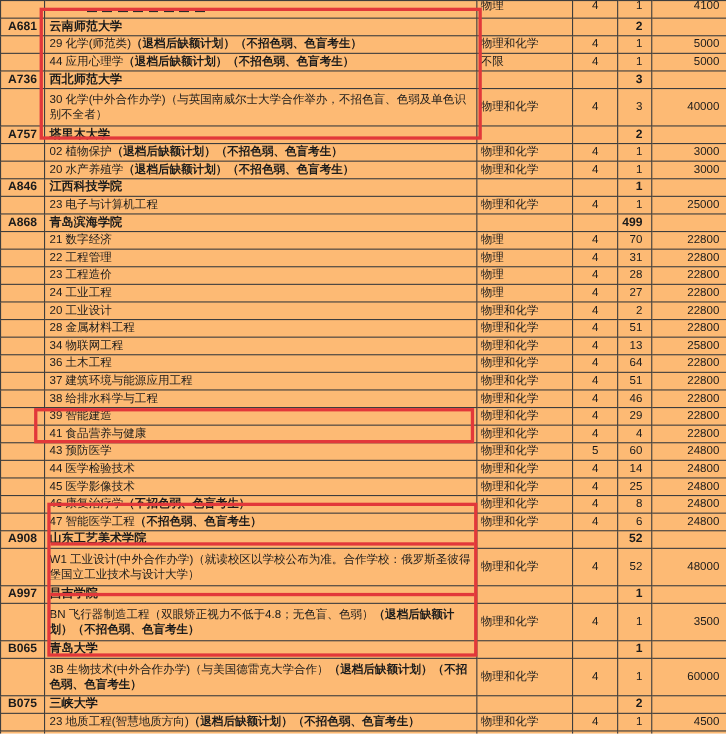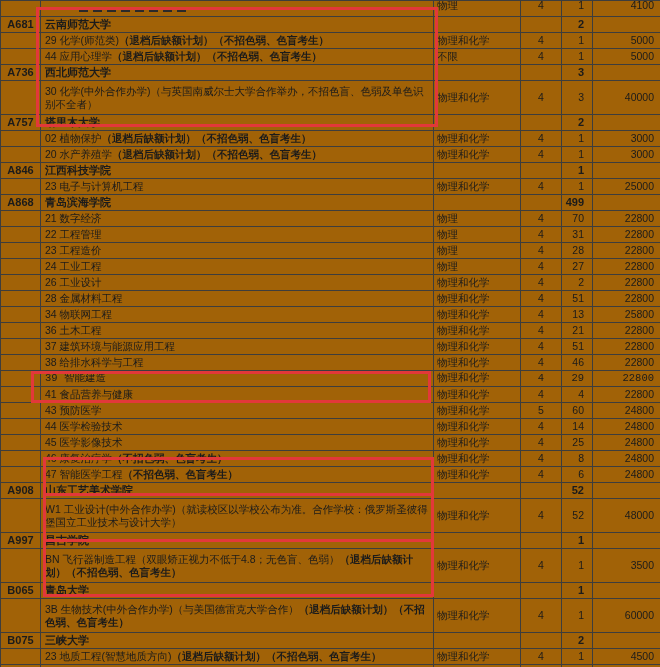--- a/index.html
+++ b/index.html
@@ -1,16 +1,16 @@
 <!DOCTYPE html>
 <html><head>
 <meta charset="utf-8">
 <style>
   html,body{margin:0;padding:0;background:#fff;}
-  #root{position:relative;width:660px;height:667px;overflow:hidden;background:#a16207;
+  #root{position:relative;width:660px;height:667px;overflow:hidden;background:#fdba74;
         font-family:"Liberation Sans","DejaVu Sans",sans-serif;color:#1b1b1b;}
   table{border-collapse:collapse;table-layout:fixed;width:660px;}
   td{border:1px solid #3d3d3d;font-size:10.5px;padding:0;overflow:hidden;
      line-height:13px;vertical-align:middle;word-break:break-all;}
   tr.school td{font-weight:bold;font-size:11px;}
   td.code{text-align:center;font-weight:bold;font-size:10px;}
   td.name{padding:1px 2px 1px 4px;text-align:left;}
   td.subject{padding-left:3px;}
   td.years{text-align:center;}
   td.count{text-align:right;padding-right:8px;}
@@ -173,21 +173,21 @@
         <tr style="height: 14px;">
           <td class="code"></td>
           <td class="name"><span>24 工业工程</span></td>
           <td class="subject"><span>物理</span></td>
           <td class="years"><span>4</span></td>
           <td class="count"><span>27</span></td>
           <td class="fee"><span>22800</span></td>
         </tr>
         <tr style="height: 14px;">
           <td class="code"></td>
-          <td class="name"><span>26 工业设计</span></td>
+          <td class="name"><span>20 工业设计</span></td>
           <td class="subject"><span>物理和化学</span></td>
           <td class="years"><span>4</span></td>
           <td class="count"><span>2</span></td>
           <td class="fee"><span>22800</span></td>
         </tr>
         <tr style="height: 14px;">
           <td class="code"></td>
           <td class="name"><span>28 金属材料工程</span></td>
           <td class="subject"><span>物理和化学</span></td>
           <td class="years"><span>4</span></td>
@@ -200,40 +200,40 @@
           <td class="subject"><span>物理和化学</span></td>
           <td class="years"><span>4</span></td>
           <td class="count"><span>13</span></td>
           <td class="fee"><span>25800</span></td>
         </tr>
         <tr style="height: 14px;">
           <td class="code"></td>
           <td class="name"><span>36 土木工程</span></td>
           <td class="subject"><span>物理和化学</span></td>
           <td class="years"><span>4</span></td>
-          <td class="count"><span>21</span></td>
+          <td class="count"><span>64</span></td>
           <td class="fee"><span>22800</span></td>
         </tr>
         <tr style="height: 14px;">
           <td class="code"></td>
           <td class="name"><span>37 建筑环境与能源应用工程</span></td>
           <td class="subject"><span>物理和化学</span></td>
           <td class="years"><span>4</span></td>
           <td class="count"><span>51</span></td>
           <td class="fee"><span>22800</span></td>
         </tr>
         <tr style="height: 14px;">
           <td class="code"></td>
           <td class="name"><span>38 给排水科学与工程</span></td>
           <td class="subject"><span>物理和化学</span></td>
           <td class="years"><span>4</span></td>
           <td class="count"><span>46</span></td>
           <td class="fee"><span>22800</span></td>
         </tr>
-        <tr style="height: 14px; font-family: Liberation Mono, monospace;">
+        <tr style="height: 14px;">
           <td class="code"></td>
           <td class="name"><span>39 智能建造</span></td>
           <td class="subject"><span>物理和化学</span></td>
           <td class="years"><span>4</span></td>
           <td class="count"><span>29</span></td>
           <td class="fee"><span>22800</span></td>
         </tr>
         <tr style="height: 14px;">
           <td class="code"></td>
           <td class="name"><span>41 食品营养与健康</span></td>

